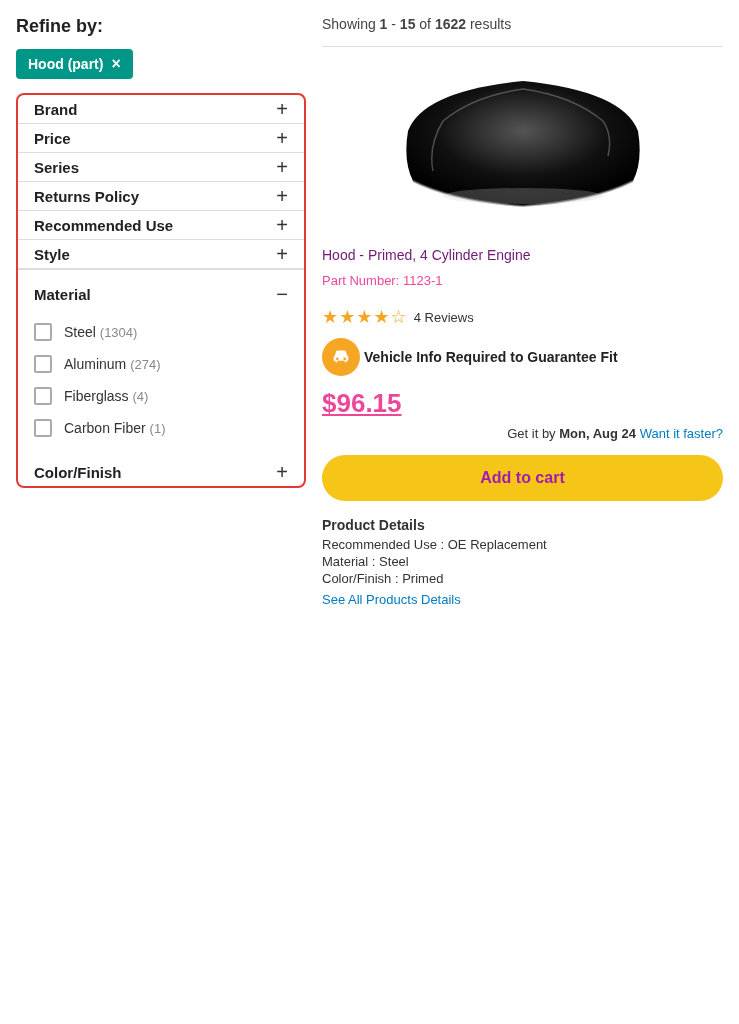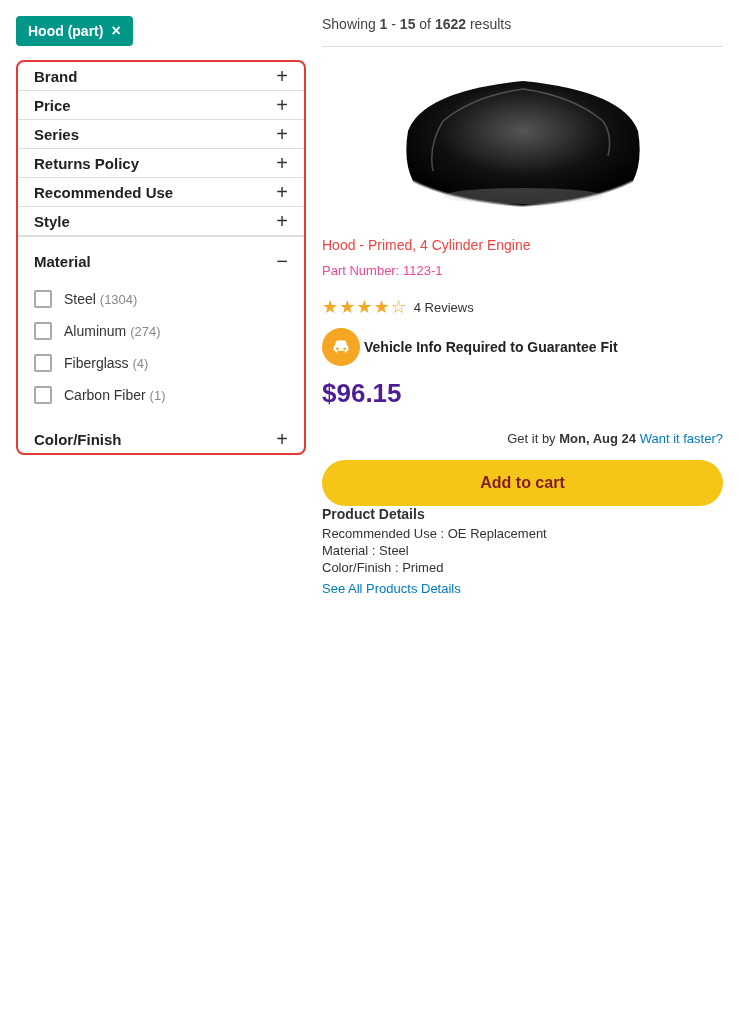--- a/index.html
+++ b/index.html
@@ -158,22 +158,23 @@
       width: 260px;
       height: 140px;
     }
     .product-brand {
       font-size: 18px;
       font-weight: bold;
       margin-bottom: 2px;
     }
     .product-desc {
       font-size: 14px;
-      color: #ef4444;
+      color: #701a75;
       margin-bottom: 10px;
+      margin-top: 10px;
     }
     .product-part {
       font-size: 13px;
       color: #ec4899;
       margin-bottom: 18px;
     }
     .stars-row {
       display: flex;
       align-items: center;
       gap: 6px;
@@ -210,44 +211,46 @@
       fill: #fff;
     }
     .vehicle-info-text {
       font-size: 14px;
       font-weight: bold;
       color: #222;
     }
     .product-price {
       font-size: 26px;
       font-weight: bold;
-      color: #4c1d95;
-      margin-bottom: 22px;
+      color: #ec4899;
+      margin-bottom: 7px;
+      text-decoration: underline;
     }
     .delivery-row {
       font-size: 13px;
       color: #333;
       margin-bottom: 14px;
       text-align: right;
     }
     .delivery-row a, .want-faster {
       color: #007bbd;
       text-decoration: none;
       cursor: pointer;
     }
     .add-to-cart-btn {
       background: #f5c518;
-      color: #7f1d1d;
+      color: #a21caf;
       border: none;
       border-radius: 30px;
       padding: 14px;
       font-size: 16px;
       font-weight: bold;
       cursor: pointer;
       width: 100%;
+      margin-bottom: 16px;
     }
     .product-details-section {
       font-size: 13px;
       color: #333;
     }
     .product-details-section .detail-title {
       font-weight: bold;
       font-size: 14px;
       margin-bottom: 4px;
     }
@@ -262,20 +265,21 @@
       margin-top: 4px;
       display: inline-block;
     }
   </style>
 </head>
 <body>
 
 <div class="page-wrapper">
 
   <div class="sidebar">
+    <div class="refine-title">Refine by:</div>
     <div class="active-filter">
       <span>Hood (part)</span>
       <span class="active-filter-x">×</span>
     </div>
     <div class="filter-box">
 
       <div class="filter-row">
         <span class="filter-row-label">Brand</span>
         <span class="filter-icon">+</span>
       </div>

